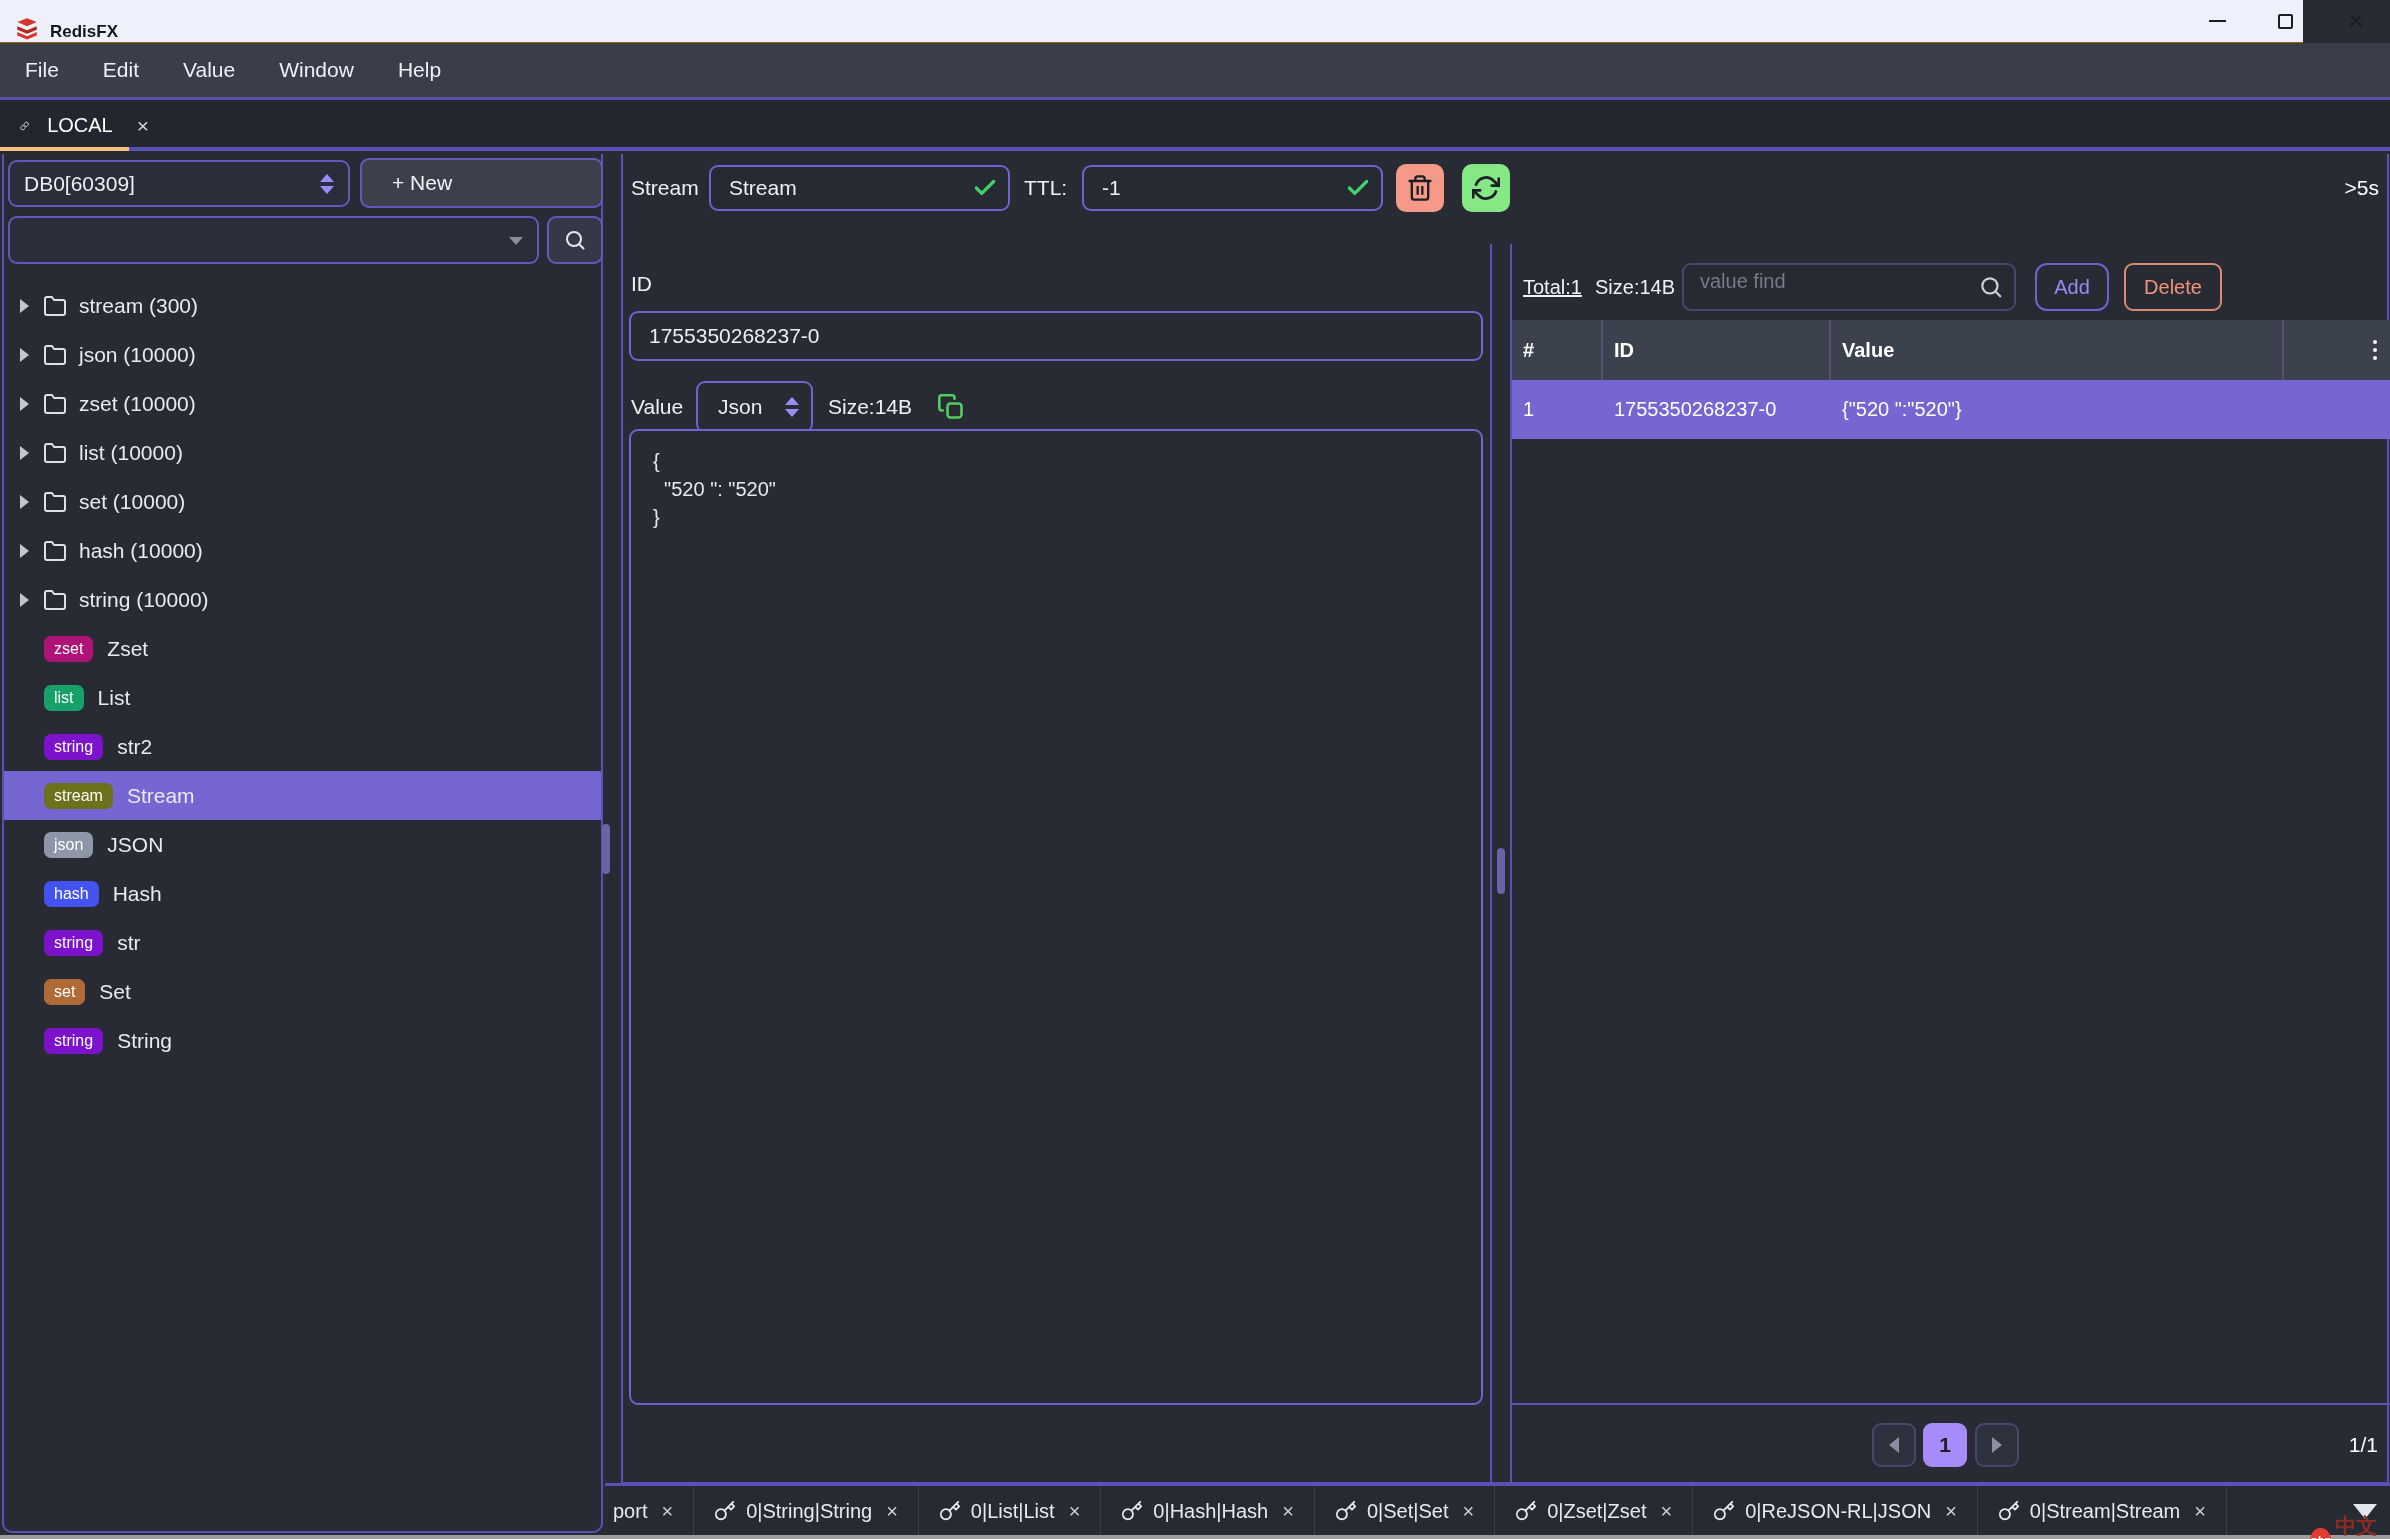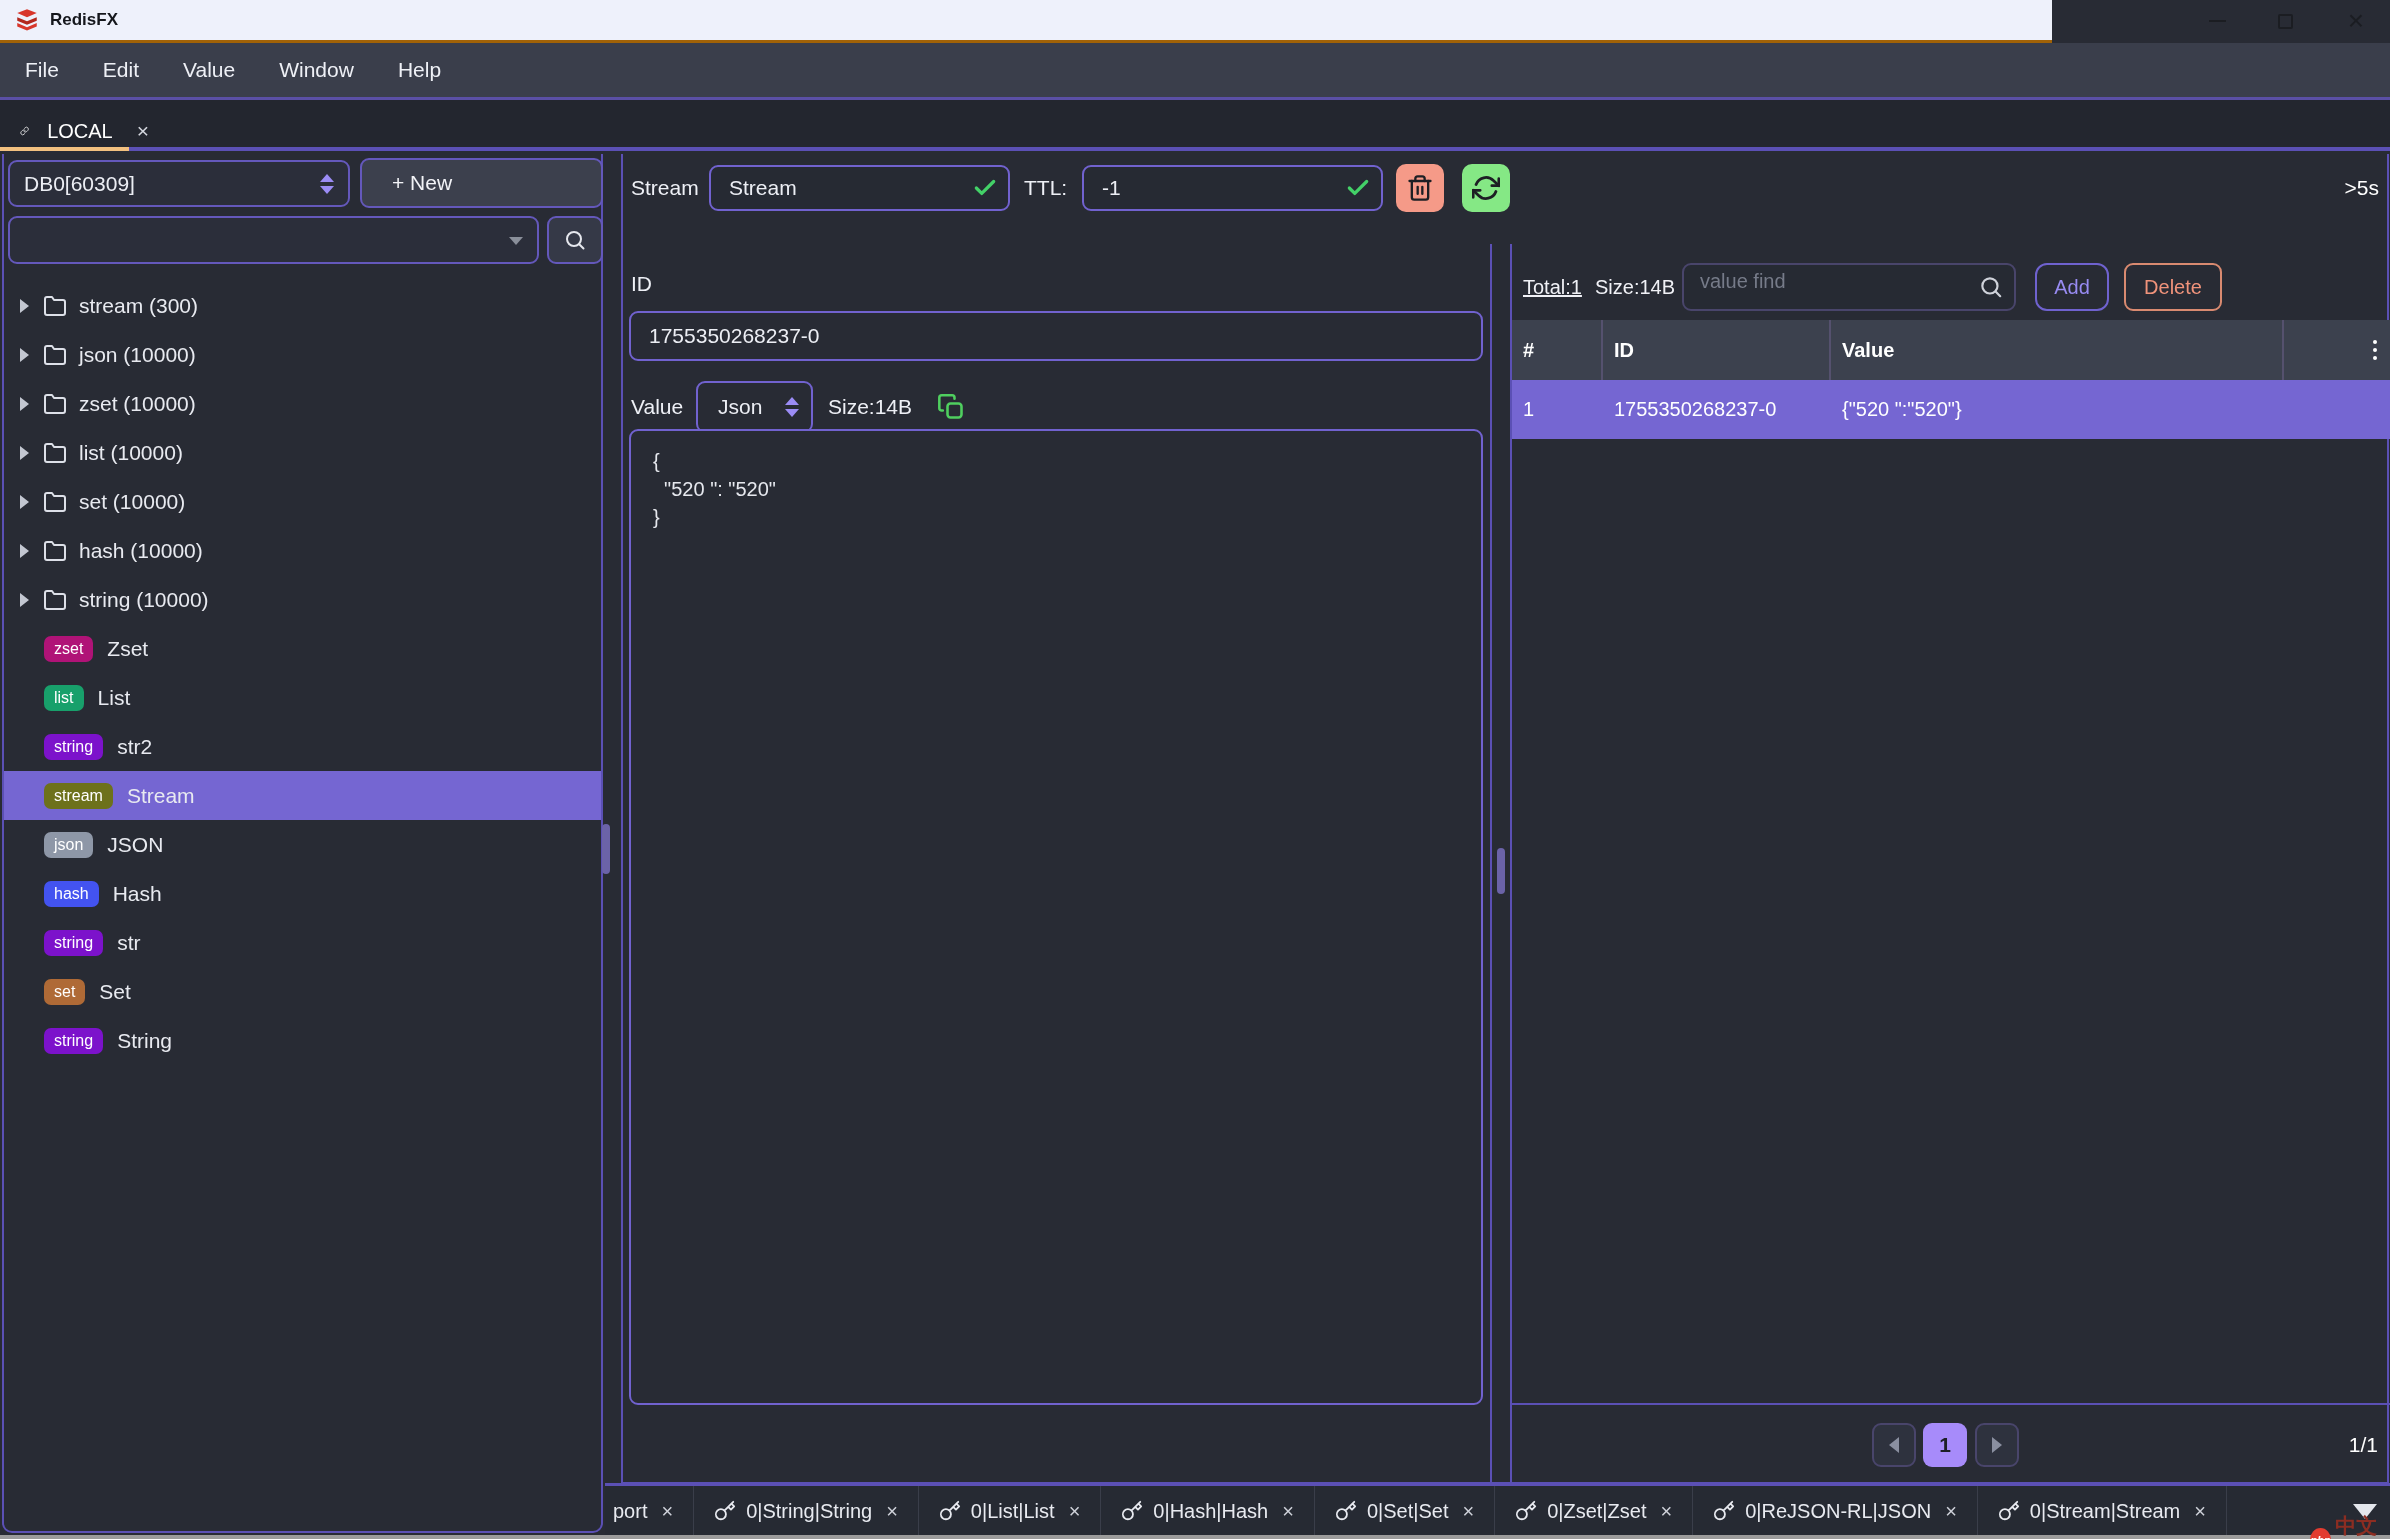--- a/index.html
+++ b/index.html
@@ -4,34 +4,34 @@
 <style>
   * { box-sizing: border-box; margin: 0; padding: 0; }
   html,body { width: 2391px; height: 1539px; overflow: hidden; }
   body {
     position: relative;
     background: #282b34;
     font-family: "Liberation Sans", sans-serif;
     color: #e8eaf0;
   }
   
-  .titlebar{position:absolute;left:0;top:0;width:2052px;height:43px;background:#eef1fb;border-bottom:3px solid #a16207;display:flex;align-items:center;}
+  .titlebar{position:absolute;left:0;top:0;width:2303px;height:43px;background:#eef1fb;border-bottom:1px solid #a16207;display:flex;align-items:flex-end;}
   .titlebar .logo{margin-left:14px;width:26px;height:26px;}
   .titlebar .title{margin-left:10px;font-size:17px;font-weight:bold;color:#15171c;}
   .win-btn{position:absolute;top:0;width:46px;height:42px;display:flex;align-items:center;justify-content:center;cursor:default;}
   .wb-min{left:2194px;} .wb-max{left:2262px;} .wb-close{left:2333px;}
   .wb-min .bar{width:17px;height:2px;background:#1b1d22;}
   .wb-max .box{width:15px;height:15px;border:2px solid #1b1d22;border-radius:2px;}
   .wb-close .x{font-size:28px;color:#1b1d22;line-height:1;}
   
   .menubar{position:absolute;left:0;top:43px;width:2391px;height:57px;background:#3a3e4b;border-bottom:3px solid #5a4fa5;display:flex;align-items:center;gap:44px;padding-left:25px;}
   .menu-item{font-size:21px;color:#eef0f6;}
   
   .conn-strip{position:absolute;left:0;top:100px;width:2391px;height:51px;background:#23262f;border-bottom:4px solid #5b50b5;}
-  .conn-tab{position:absolute;left:0;top:0;height:62px;width:149px;display:flex;align-items:center;padding-left:20px;gap:18px;}
+  .conn-tab{position:absolute;left:0;top:0;height:51px;width:149px;display:flex;align-items:center;padding-left:20px;gap:18px;}
   .conn-tab .label{font-size:20px;color:#fff;}
   .conn-tab .x{font-size:21px;color:#d4d7df;margin-left:6px;}
   .conn-active-bar{position:absolute;left:0;bottom:-4px;width:129px;height:4px;background:#f2c07f;z-index:3;}
   svg.icn{display:block;}
   
   .sidebar{position:absolute;left:2px;top:154px;width:601px;height:1379px;background:#282b34;border:2px solid #5b50b5;border-top:none;border-radius:0 0 10px 10px;}
   .db-select{position:absolute;left:4px;top:6px;width:342px;height:47px;background:#2b2e3a;border:2px solid #6458bb;border-radius:9px;display:flex;align-items:center;padding:0 14px;font-size:21px;color:#eceef4;}
   .updown{margin-left:auto;display:flex;flex-direction:column;gap:4px;align-items:center;}
   .tri-up{width:0;height:0;border-left:7px solid transparent;border-right:7px solid transparent;border-bottom:8px solid #9b8cf5;}
   .tri-dn{width:0;height:0;border-left:7px solid transparent;border-right:7px solid transparent;border-top:8px solid #9b8cf5;}

